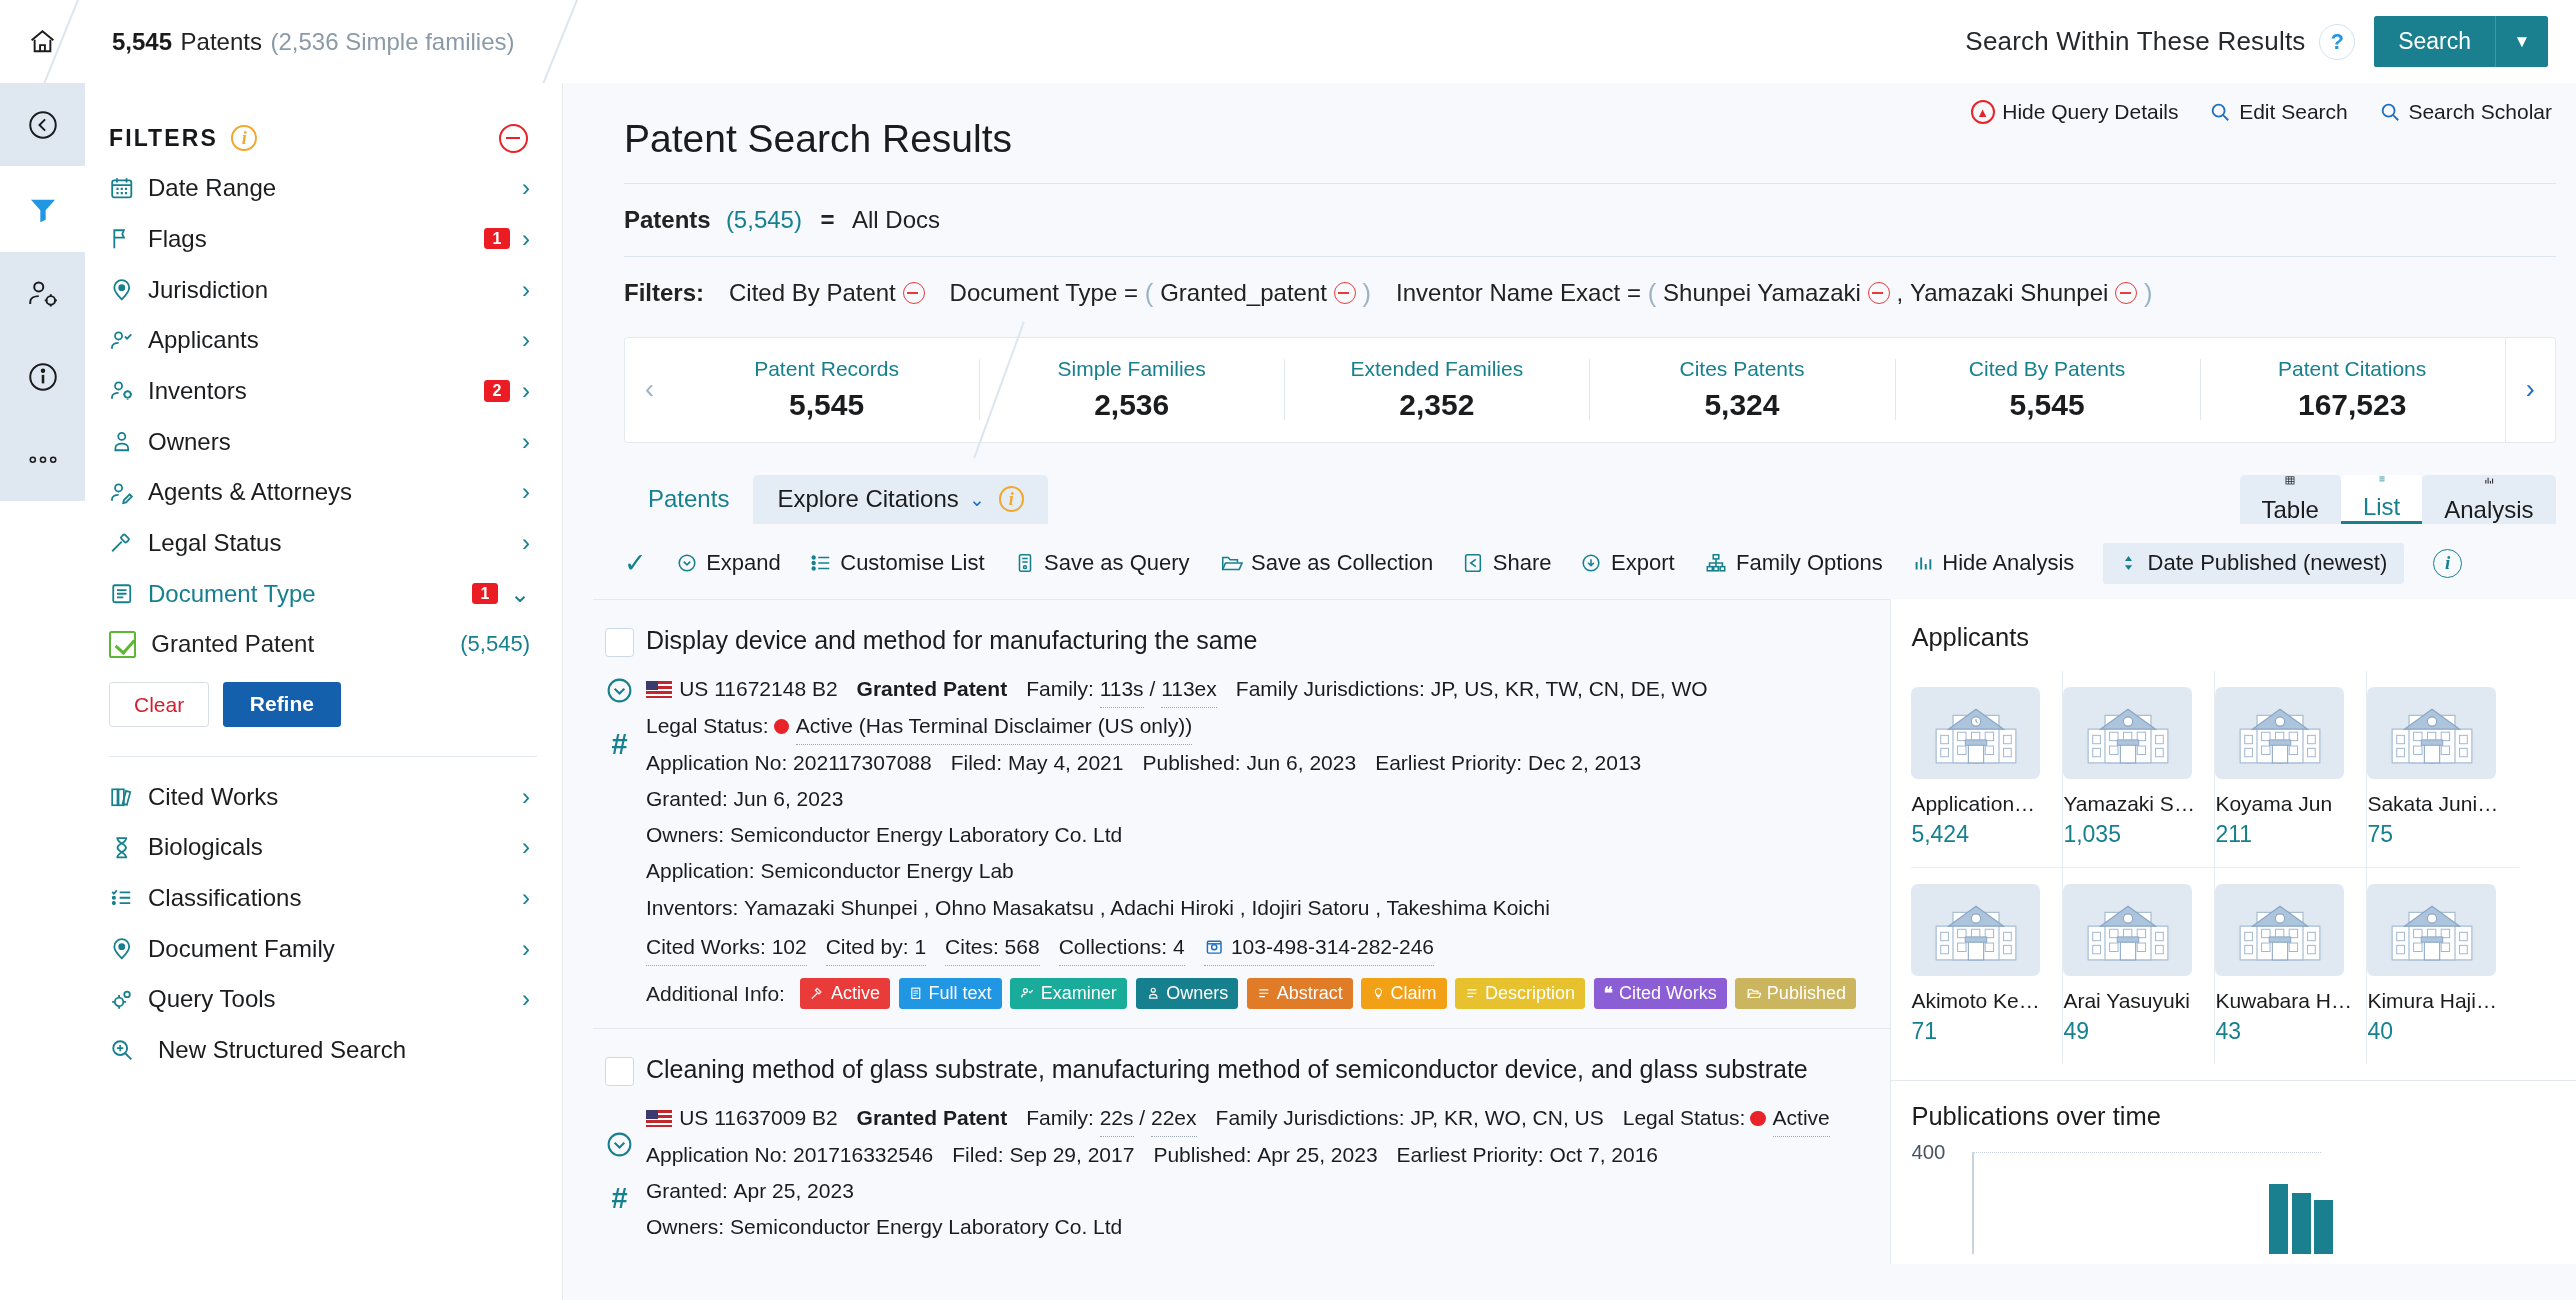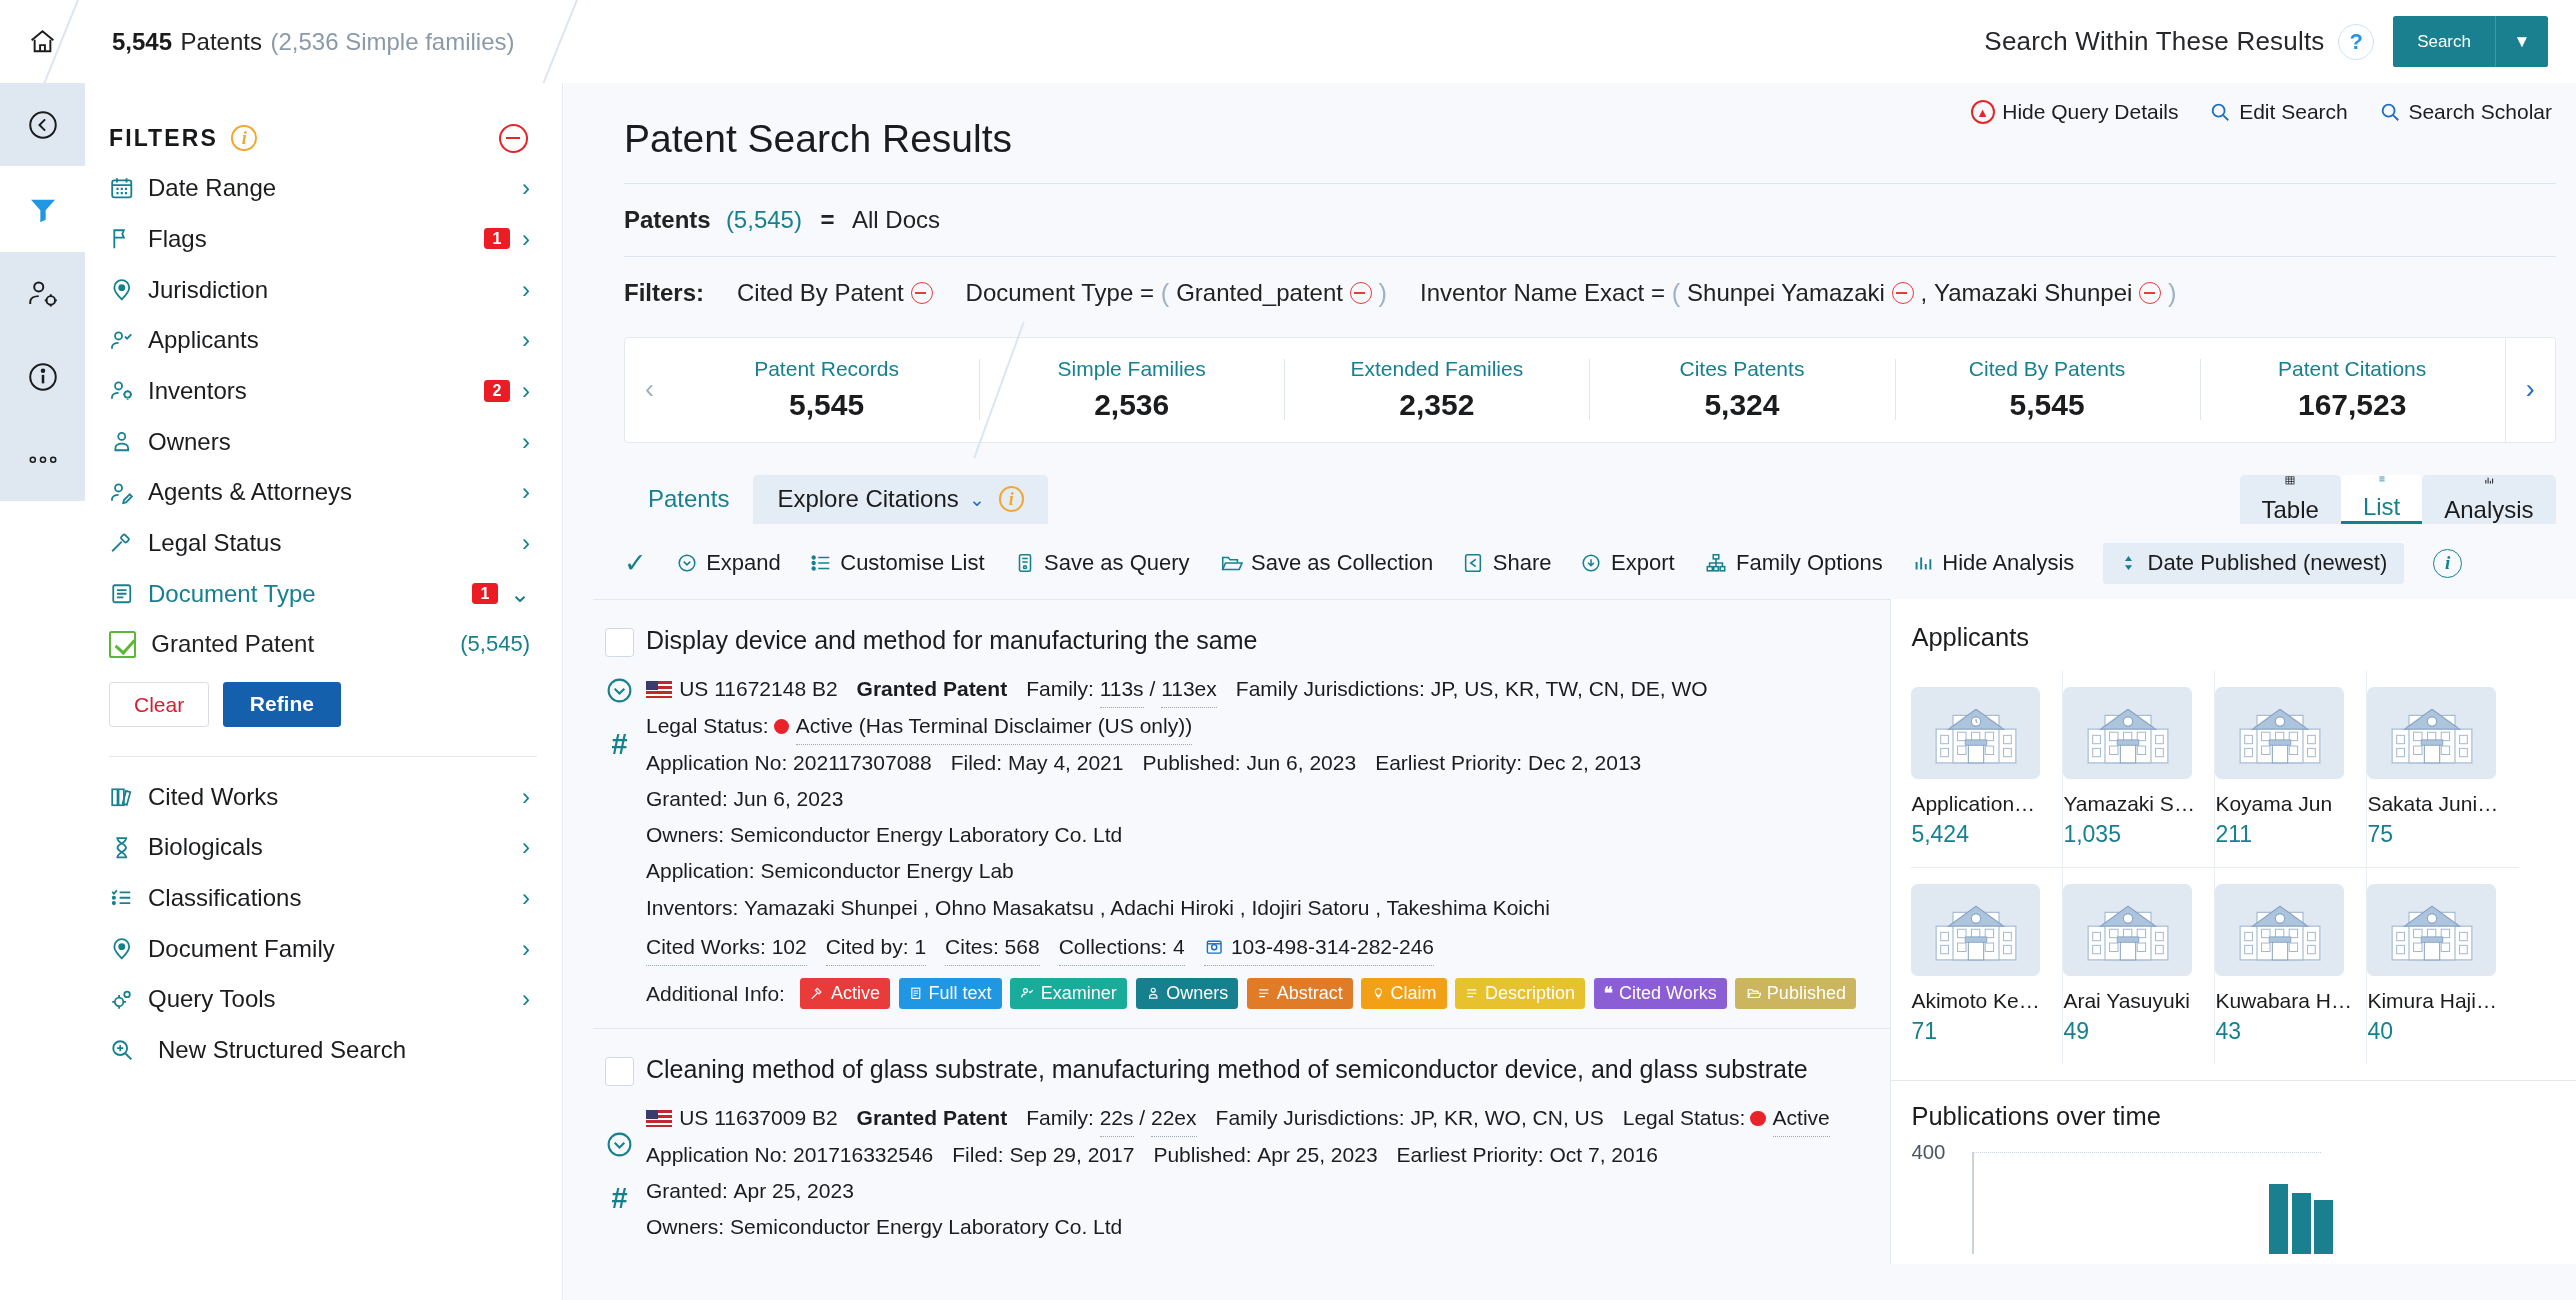--- a/index.html
+++ b/index.html
@@ -36,21 +36,21 @@
     margin-left: auto; display: flex; align-items: center; gap: 0; padding-right: 28px;
   }
   .swr-label { font-size: 26px; color: #26282b; margin-right: 13.6px; letter-spacing: 0.2px;}
   .qmark {
     width: 36px; height: 36px; border-radius: 50%; border: 1.7px solid #cfe3f2;
     color: #2196e3; font-weight: bold; font-size: 22px;
     display: flex; align-items: center; justify-content: center; margin-right: 19px;
   }
   .search-btn {
     background: #1a7f8e; color: #fff; height: 51px; display: flex; align-items: center;
-    padding: 0 24px; font-size: 17px; border-radius: 2.6px 0 0 2.6px; font-weight: 500;
+    padding: 0 24px; font-size: 23px; border-radius: 2.6px 0 0 2.6px; font-weight: 500;
   }
   .search-caret {
     background: #1a7f8e; color: #fff; height: 51px; width: 53px; border-radius: 0 2.6px 2.6px 0;
     display: flex; align-items: center; justify-content: center; font-size: 17px;
     border-left: 0.9px solid #3c98a5;
   }
 
   
   .rail {
     position: absolute; left: 0; top: 83px; width: 85px; height: 1217px;
@@ -136,21 +136,21 @@
   .qlink { display:flex; align-items:center; gap: 7.7px; color: #1c1d1f; }
   .circ-red {
     width: 24px; height: 24px; border-radius: 50%; border: 2.1px solid #e8242a; color:#e8242a;
     display:flex; align-items:center; justify-content:center; font-size: 12.8px;
   }
   .page-title { font-size: 39px; color: #1b1c1e; padding: 34px 0 22px 29px; font-weight: normal; }
   .hr-line { height: 0.9px; background: #dde5ed; margin: 0 20.4px 0 29px; }
   .patents-line { padding: 22px 0 22px 29px; font-size: 24px; }
   .patents-line b { font-weight: bold; }
   .patents-line .teal { color: #16808f; }
-  .filters-line { padding: 22px 0 22px 29px; font-size: 24px; display:flex; align-items:center; flex-wrap: wrap; gap: 11px; }
+  .filters-line { padding: 22px 0 22px 29px; font-size: 24px; display:flex; align-items:center; flex-wrap: wrap; gap: 3px; }
   .filters-line .flabel { font-weight: bold; margin-right: 22px; }
   .fchunk { display:flex; align-items:center; margin-right: 22px; gap: 6.8px; }
   .paren { color: #9bb3c6; font-size: 25.5px; }
   .mini-minus {
     width: 22px; height: 22px; border-radius: 50%; border: 1.9px solid #ea3b3b; position: relative;
     display: inline-block;
   }
   .mini-minus:after { content:""; position:absolute; left:3.4px; top:8.5px; width:11px; height:2px; background:#ea3b3b; }
 
   

